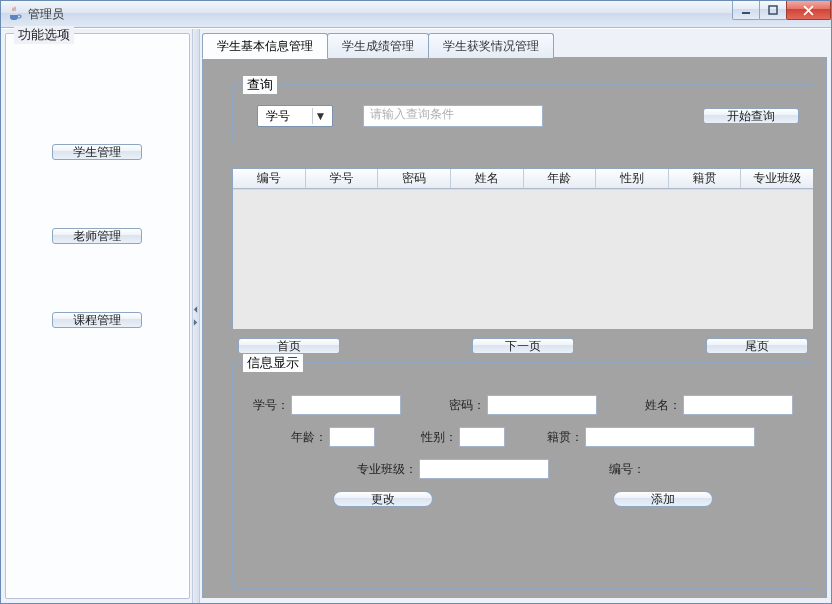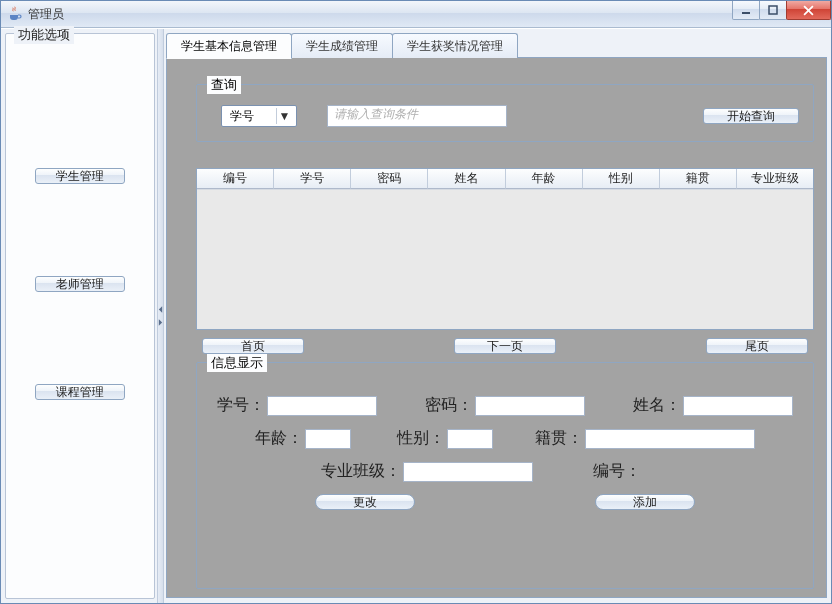--- a/index.html
+++ b/index.html
@@ -109,21 +109,20 @@
     font-size: 12px;
     cursor: default;
   }
   .swing-btn.disabled {
     color: #9a9a9a;
     background: linear-gradient(to bottom, #f6f6f6, #eaeaea);
     border-color: #c0c0c0;
   }
   .sidebar-content .swing-btn {
     margin-bottom: 68px;
-    margin-top: 24px;
   }
 
   .splitter {
     width: 9px;
     height: 100%;
     background: linear-gradient(to right, #e6ecf5, #d6dfec);
     border-left: 1px solid #c0ccdd;
     border-right: 1px solid #c0ccdd;
     display: flex;
     flex-direction: column;
@@ -223,21 +222,20 @@
     border-left: 1px solid #c3cddb;
   }
 
   .text-input {
     height: 22px;
     border: 1px solid #a6b4c8;
     background: #fff;
     padding: 0 6px;
     font-size: 12px;
     color: #333;
-    font-style: italic;
   }
   .text-input.placeholder { color: #b0b0b0; }
   .query-input { width: 180px; }
 
   .table-wrap {
     margin-top: 26px;
     border: 1px solid #8fa6c2;
     height: 162px;
     display: flex; flex-direction: column;
     background: #e9e9e9;
@@ -276,21 +274,21 @@
   }
   .detail-inner { padding: 0 6px; }
   .form-row {
     display: flex;
     align-items: center;
     margin-top: 12px;
     justify-content: flex-start;
     gap: 0;
   }
   .fld { display: inline-flex; align-items: center; }
-  .fld label { font-size: 16px; color: #222; margin-right: 2px; white-space: nowrap;}
+  .fld label { font-size: 12px; color: #222; margin-right: 2px; white-space: nowrap;}
   .fld .text-input { height: 20px; }
 
   .actions-row {
     display: flex;
     justify-content: center;
     gap: 180px;
     margin-top: 12px;
   }
   .actions-row .swing-btn { min-width: 100px; border-radius: 12px; }
 

